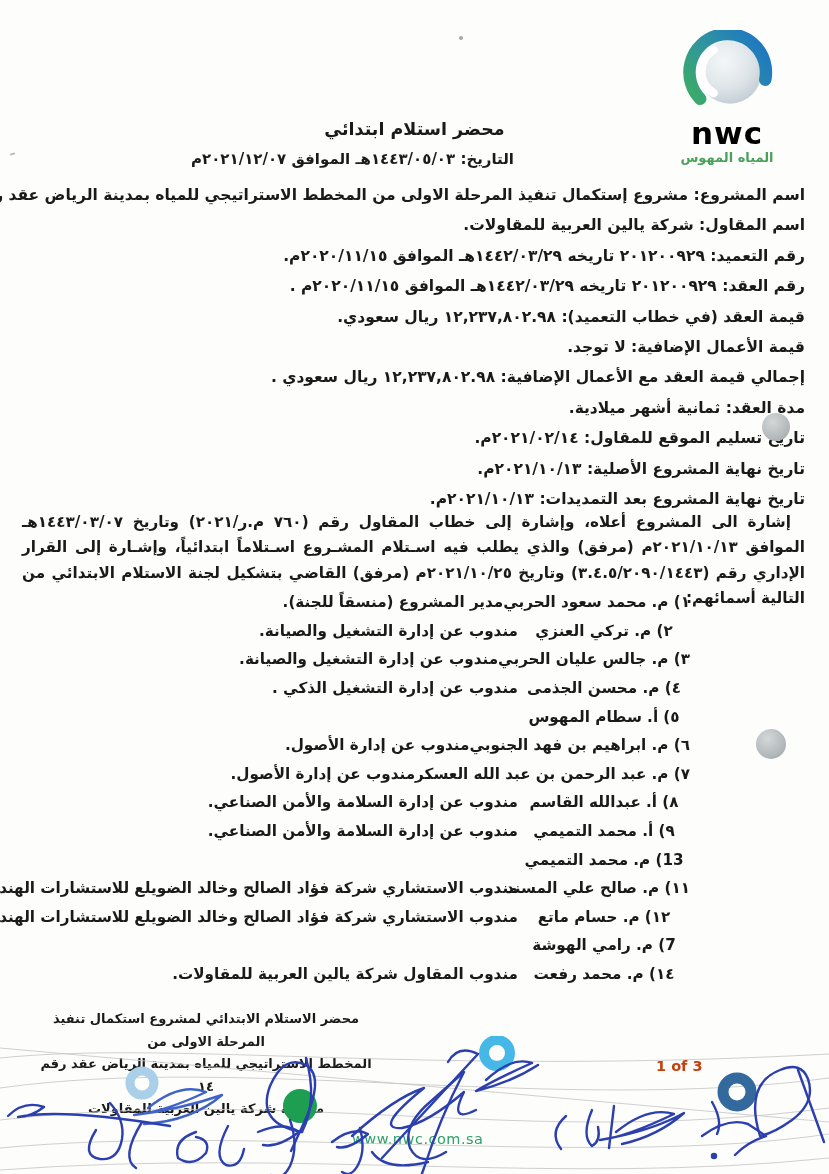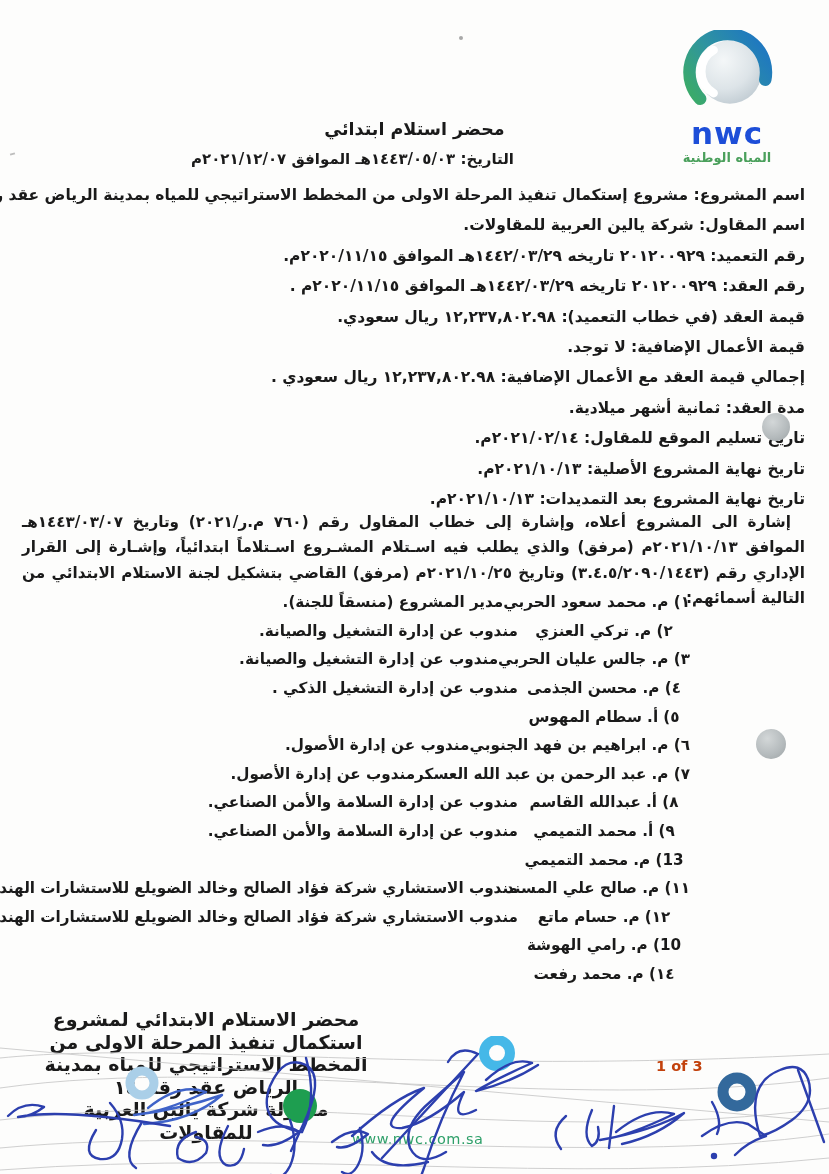--- a/index.html
+++ b/index.html
@@ -4,34 +4,34 @@
 <style>
   html,body{margin:0;padding:0;background:#e9e9e9;}
   .page{
     position:relative; width:829px; height:1174px; margin:0 auto;
     background:#fdfdfc; overflow:hidden; direction:rtl;
     font-family:"DejaVu Sans","Liberation Sans",sans-serif;
     color:#1a1a1a; font-weight:700;
   }
   .logo-wrap{position:absolute; top:30px; right:22px; width:160px; text-align:center;}
   .logo-sphere{display:block; margin:0 auto;}
-  .logo-brand{font-size:31px; line-height:30px; letter-spacing:1px; color:#1d4ed8; direction:ltr; font-weight:700;}
+  .logo-brand{font-size:31px; line-height:30px; letter-spacing:1px; color:#000000; direction:ltr; font-weight:700;}
   .logo-tagline{font-size:13px; color:#4ba05c; margin-top:2px; font-weight:700;}
   .doc-title{position:absolute; top:119px; left:0; right:0; text-align:center; font-size:17.5px;}
   .date-line{position:absolute; top:150px; right:315px; font-size:15px; white-space:nowrap;}
   .fields{position:absolute; top:180px; right:24px; left:10px; font-size:15.5px;}
   .field-line{line-height:30.4px; white-space:nowrap;}
   .para{position:absolute; top:510px; right:24px; left:22px; font-size:15.2px;
         line-height:25.4px; text-align:justify; text-indent:14px;}
   .committee{position:absolute; top:588px; right:139px; left:10px; font-size:15.2px;}
   .c-row{display:flex; height:28.6px; align-items:center;}
   .c-name{min-width:172px; white-space:nowrap;text-align:center;}
   .c-role{white-space:nowrap;}
   .footer-note{position:absolute; top:1008px; left:38px; width:336px; text-align:center;
-               font-size:19px; line-height:22.5px; z-index:1;}
+               font-size:13px; line-height:22.5px; z-index:1;}
   .page-num{position:absolute; top:1058px; left:656px; font-size:14.5px; color:#c2410c;
             direction:ltr; z-index:3;}
   .website{position:absolute; top:1131px; left:352px; font-size:14.5px; letter-spacing:.5px;
            color:#2fa06a; direction:ltr; z-index:1; font-weight:400;}
   .deco{position:absolute; top:1036px; left:0; width:829px; height:138px; z-index:2; pointer-events:none;}
   .hole{position:absolute; border-radius:50%;
         background:radial-gradient(circle at 38% 32%, #d3d7d8, #b3b9bb 62%, #9ba1a3);}
   .hole.h1{left:762px; top:413px; width:28px; height:28px;}
   .hole.h2{left:756px; top:729px; width:30px; height:30px;}
   .speck1{position:absolute; left:459px; top:36px; width:4px; height:4px; border-radius:50%; background:#a8a8a8;}
@@ -54,21 +54,21 @@
           <stop offset="0%" stop-color="#3aa96c"></stop>
           <stop offset="45%" stop-color="#2f94a0"></stop>
           <stop offset="100%" stop-color="#1f78c0"></stop>
         </linearGradient>
       </defs>
       <circle cx="53" cy="44" r="33" fill="url(#ballg)"></circle>
       <path d="M22,72 A40,40 0 1 1 90,52" fill="none" stroke="url(#swoosh)" stroke-width="13" stroke-linecap="round"></path>
       <path d="M36,66 A26,26 0 0 1 36,21" fill="none" stroke="#ffffff" stroke-width="9" stroke-linecap="round"></path>
     </svg>
     <div class="logo-brand">nwc</div>
-    <div class="logo-tagline">المياه الوطنية</div>
+    <div class="logo-tagline">المياه المهوس</div>
   </div>
 
   <div class="speck1"></div>
   <div class="speck2"></div>
 
   <div class="doc-title">محضر استلام ابتدائي</div>
   <div class="date-line">التاريخ: ١٤٤٣/٠٥/٠٣هـ الموافق ٢٠٢١/١٢/٠٧م</div>
 
   <div class="fields" id="fields">
       <div class="field-line"><span>اسم المشروع: </span><span>مشروع إستكمال تنفيذ المرحلة الاولى من المخطط الاستراتيجي للمياه بمدينة الرياض عقد رقم ١٤.</span></div>
@@ -127,24 +127,25 @@
       </div>
       <div class="c-row">
         <span class="c-name">١١) م. صالح علي المسند</span>
         <span class="c-role">مندوب الاستشاري شركة فؤاد الصالح وخالد الضويلع للاستشارات الهندسية.</span>
       </div>
       <div class="c-row">
         <span class="c-name">١٢) م. حسام ماتع</span>
         <span class="c-role">مندوب الاستشاري شركة فؤاد الصالح وخالد الضويلع للاستشارات الهندسية.</span>
       </div>
       <div class="c-row">
-        <span class="c-name">10) م. رامي الهوشة</span>
+        <span class="c-name">7) م. رامي الهوشة</span>
       </div>
       <div class="c-row">
         <span class="c-name">١٤) م. محمد رفعت</span>
+        <span class="c-role">مندوب المقاول شركة يالين العربية للمقاولات.</span>
       </div>
     </div>
 
   <div class="footer-note" id="footer-note">
       <div>محضر الاستلام الابتدائي لمشروع استكمال تنفيذ المرحلة الاولى من</div>
       <div>المخطط الاستراتيجي للمياه بمدينة الرياض عقد رقم ١٤</div>
       <div>مقاولة شركة يالين العربية للمقاولات</div>
     </div>
 
   <div class="page-num">1 of 3</div>

